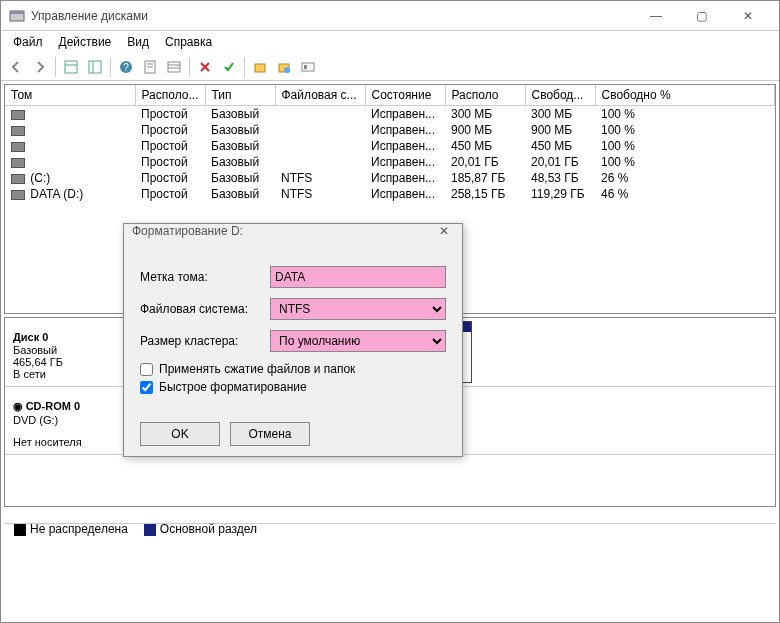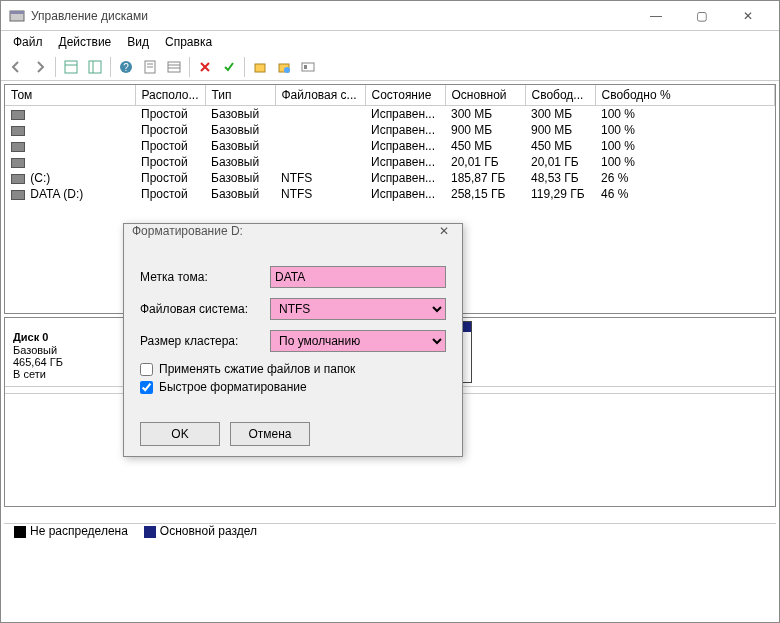--- a/index.html
+++ b/index.html
@@ -28,21 +28,21 @@
 .disk-row { display: flex; border-bottom: 1px solid #ccc; }
 .disk-head { width: 140px; padding: 6px 8px; font-size: 11px; border-right: 1px solid #888; margin-top: 7px;}
 .disk-head .name { font-weight: bold; margin-bottom:1px;}
 .disk-parts { flex: 1; display: flex; padding: 3px; gap: 2px;}
 .part { border: 1px solid #444; flex: 0 0 auto; display:flex; flex-direction:column;}
 .part-header { height: 10px; background: #1a237e; }
 .part-header.hatched { background: repeating-linear-gradient(45deg,#1a237e,#1a237e 3px,#fff 3px,#fff 6px);}
 .part-body { padding: 3px 5px; font-size:11px; line-height:1.3; overflow:hidden;}
 .part-body .pname { font-weight:bold;}
 
-.legend { height: 24px; display:flex; align-items:flex-start; padding: 0 10px; font-size:12px; gap:16px; border-top:1px solid #ccc; margin:16px 3px;}
+.legend { height: 24px; display:flex; align-items:flex-end; padding: 12px 10px; font-size:12px; gap:16px; border-top:1px solid #ccc; margin:16px 3px;}
 .legend .sw { width:12px; height:12px; display:inline-block; margin-right:4px; vertical-align:middle;}
 
 
 .dialog { position: absolute; left: 122px; top: 222px; width: 340px; background: #f0f0f0; border: 1px solid #888; box-shadow: 2px 2px 8px rgba(0,0,0,0.25); }
 .dialog .dlg-title { height: 28px; display:flex; align-items:flex-start; padding:0 8px; font-size:12px; color:#555; }
 .dialog .dlg-close { margin-left:auto; width:20px; text-align:center;}
 .dialog .dlg-body { padding: 14px 16px 10px 16px; font-size:12px;}
 .dlg-row { display:flex; align-items:center; margin-bottom:10px;}
 .dlg-row label { width: 130px; }
 .dlg-row input[type=text], .dlg-row select { flex:1; height:22px; font-size:12px; padding:0 4px; border:1px solid #888; background:#f9a8d4;}
@@ -156,21 +156,21 @@
 
 <div class="listview">
   <table>
     <thead>
         <tr>
       <th style="width:130px">Том</th>
       <th style="width:70px">Располо...</th>
       <th style="width:70px">Тип</th>
       <th style="width:90px">Файловая с...</th>
       <th style="width:80px">Состояние</th>
-      <th style="width:80px">Основной</th>
+      <th style="width:80px">Располо</th>
       <th style="width:70px">Свобод...</th>
       <th>Свободно %</th>
     </tr>
       </thead>
     <tbody id="vol-body">
         <tr>
           <td><span class="disk-icon"></span> </td>
           <td>Простой</td>
           <td>Базовый</td>
           <td></td>
@@ -262,20 +262,26 @@
           <div class="part-header "></div>
           <div class="part-body">
             <div class="pname"></div>
             <div>20,01 ГБ</div>
             <div>Исправен (Раздел в</div>
           </div>
         </div>
       </div>
     </div>
     <div class="disk-row">
+      <div class="disk-head">
+        <div class="name"><span class="disk-icon"></span>◉ CD-ROM 0</div>
+        <div>DVD (G:)</div>
+        <div></div>
+        <div style="margin-top:10px">Нет носителя</div>
+      </div>
       <div class="disk-parts"></div>
     </div>
   </div>
 
 <div class="legend">
   <span><span class="sw" style="background:#000"></span><span>Не распределена</span></span>
   <span><span class="sw" style="background:#1a237e"></span><span>Основной раздел</span></span>
 </div>
 
 <div class="dialog">

